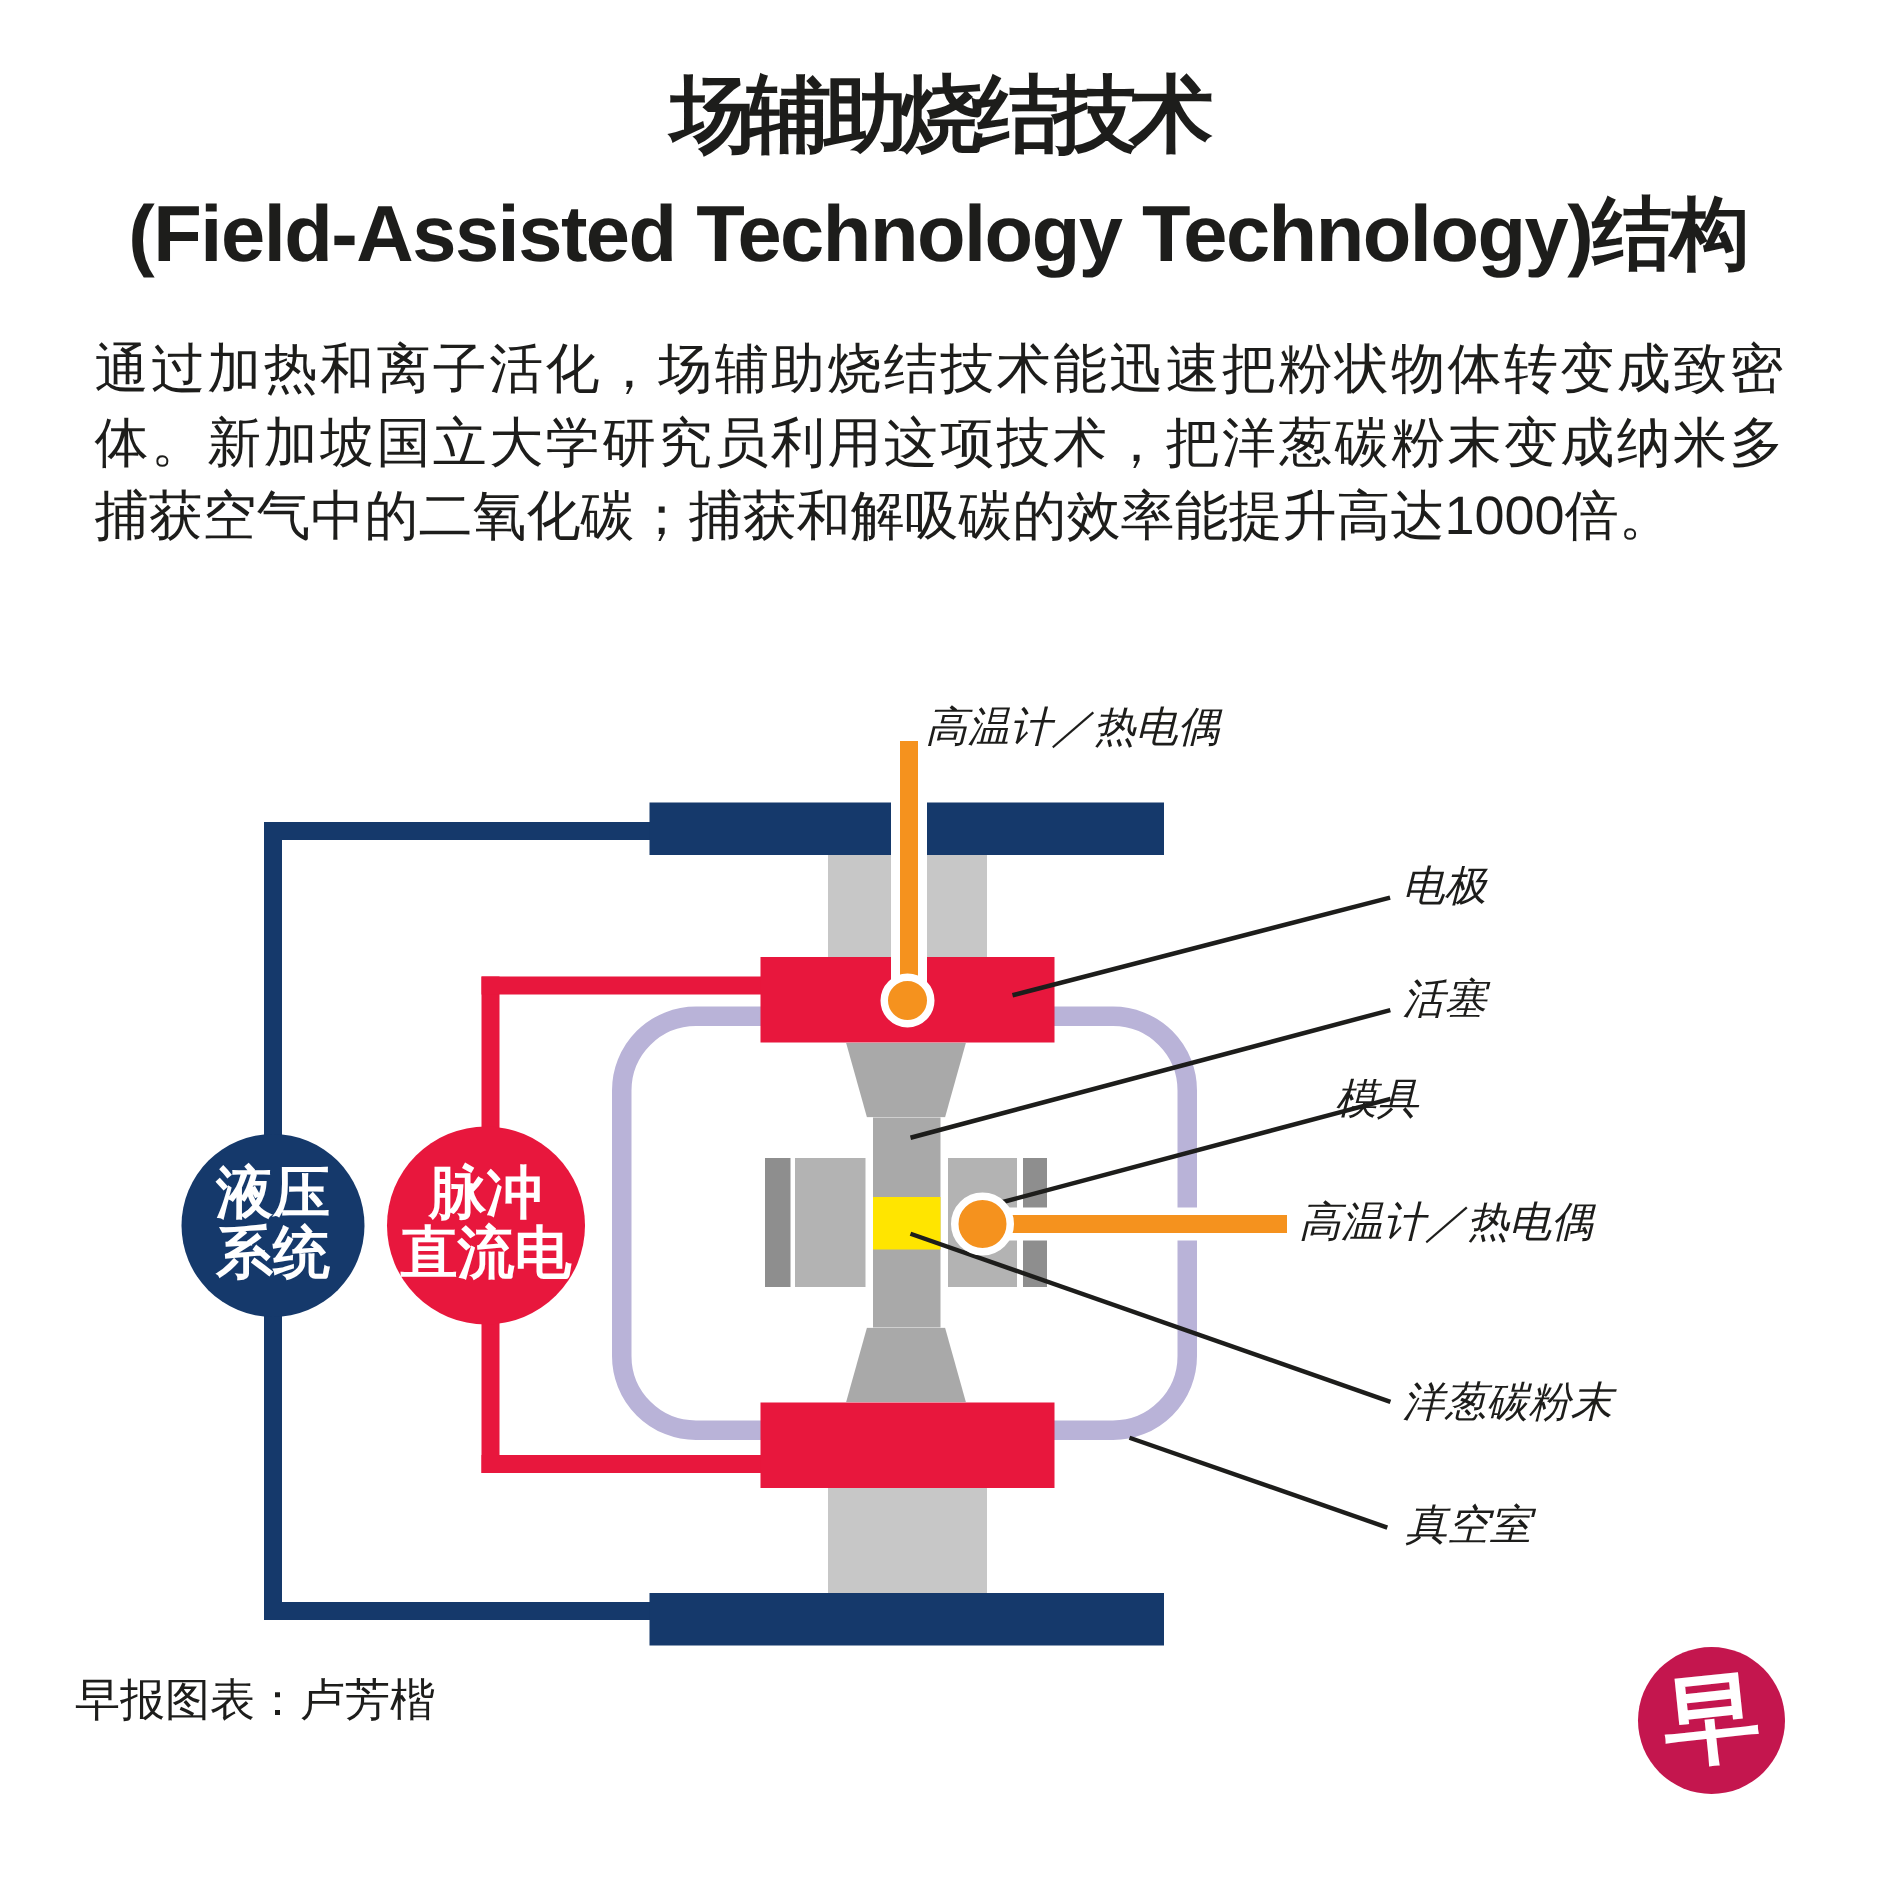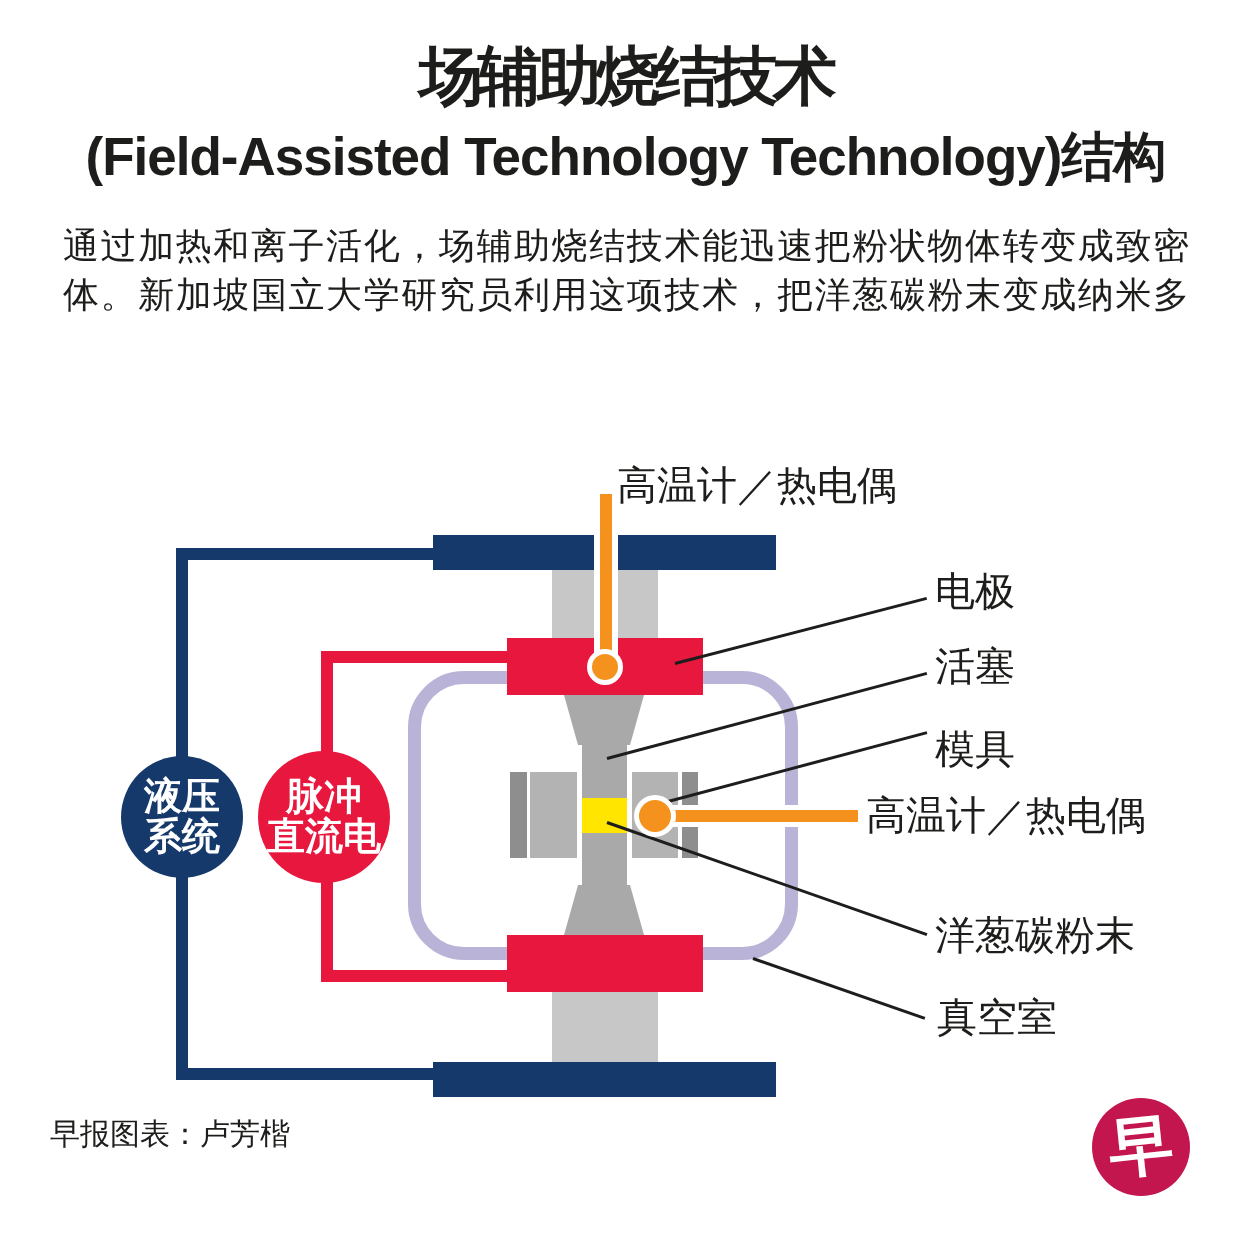--- a/index.html
+++ b/index.html
@@ -7,21 +7,21 @@
     --yellow:#ffe500; --ram-gray:#c7c7c7; --piston-gray:#a9a9a9;
     --die-gray:#b3b3b3; --plate-gray:#8e8e8e; --ink:#1d1d1b; --logo-red:#c4164e;
   }
   html,body{margin:0;padding:0;background:#fff;}
   #canvas{
     position:relative;width:1251px;height:1251px;background:#ffffff;overflow:hidden;
     font-family:"Liberation Sans","DejaVu Sans",sans-serif;color:var(--ink);
   }
   .abs{position:absolute;}
   
-  .title{left:0;top:26px;width:1251px;text-align:center;font-size:64px;line-height:100px;
+  .title{left:0;top:26px;width:1251px;text-align:center;font-size:56px;line-height:100px;
          font-weight:900;letter-spacing:-5px;color:var(--ink);}
   .subtitle{left:0;top:126px;width:1251px;text-align:center;font-size:53px;line-height:62px;
          font-weight:700;letter-spacing:-1px;color:var(--ink);}
   .intro{left:63px;top:221px;width:1126px;font-size:36px;color:var(--ink);}
   .intro .line{height:49px;line-height:49px;text-align:justify;text-align-last:justify;white-space:nowrap;}
   .intro .line.last{text-align-last:left;}
   
   .wire{background:var(--navy);}
   .wire.red{background:var(--red);}
   
@@ -38,21 +38,21 @@
   .die-plate{top:772px;width:17px;height:86px;background:var(--plate-gray);}
   .die-block{top:772px;height:86px;background:var(--die-gray);}
   .sample{left:582px;top:798px;width:45px;height:35px;background:var(--yellow);}
   
   .leader{height:3px;background:var(--ink);transform-origin:0 50%;}
   
   .probe-casing{background:#ffffff;}
   .probe-line{background:var(--orange);}
   .probe-dot{background:var(--orange);border:5px solid #ffffff;border-radius:50%;}
   
-  .lbl{font-size:40px;line-height:38px;white-space:nowrap;color:var(--ink);}
+  .lbl{font-size:28px;line-height:38px;white-space:nowrap;color:var(--ink);font-style:italic;}
   
   .badge{border-radius:50%;color:#ffffff;text-align:center;font-weight:700;}
   .badge .bl{display:block;font-size:38px;line-height:40px;}
   .badge.hydraulic{left:121px;top:756px;width:122px;height:122px;background:var(--navy);padding-top:0;}
   .badge.hydraulic .inner{padding-top:20px;}
   .badge.dc{left:258px;top:751px;width:132px;height:132px;background:var(--red);}
   .badge.dc .inner{padding-top:25px;}
   
   .foot{left:50px;font-size:30px;line-height:36px;color:var(--ink);white-space:nowrap;}
   .logo{left:1092px;top:1098px;width:98px;height:98px;border-radius:50%;background:var(--logo-red);}
@@ -62,20 +62,21 @@
 </head>
 <body>
 
 <div id="canvas">
 
   <div class="abs title">场辅助烧结技术</div>
   <div class="abs subtitle">(Field-Assisted Technology Technology)结构</div>
   <div class="abs intro">
     <div class="line">通过加热和离子活化，场辅助烧结技术能迅速把粉状物体转变成致密</div>
     <div class="line">体。新加坡国立大学研究员利用这项技术，把洋葱碳粉末变成纳米多</div>
+    <div class="line last">捕获空气中的二氧化碳；捕获和解吸碳的效率能提升高达1000倍。</div>
   </div>
 
   <div class="abs wire" style="left:176px;top:548px;width:12px;height:532px;"></div>
   <div class="abs wire" style="left:176px;top:548px;width:258px;height:12px;"></div>
   <div class="abs wire" style="left:176px;top:1068px;width:258px;height:12px;"></div>
 
   <div class="abs wire red" style="left:321px;top:651px;width:12px;height:331px;"></div>
   <div class="abs wire red" style="left:321px;top:651px;width:187px;height:12px;"></div>
   <div class="abs wire red" style="left:321px;top:970px;width:187px;height:12px;"></div>
 
@@ -107,21 +108,21 @@
   <div class="abs probe-line" style="left:600px;top:494px;width:12px;height:166px;"></div>
   <div class="abs probe-dot" style="left:587px;top:649px;width:26px;height:26px;"></div>
 
   <div class="abs probe-casing" style="left:655px;top:805px;width:205px;height:22px;"></div>
   <div class="abs probe-line" style="left:655px;top:810px;width:203px;height:12px;"></div>
   <div class="abs probe-dot" style="left:634px;top:795px;width:32px;height:32px;"></div>
 
   <div class="abs lbl" style="left:617px;top:466px;">高温计／热电偶</div>
   <div class="abs lbl" style="left:935px;top:572px;">电极</div>
   <div class="abs lbl" style="left:935px;top:647px;">活塞</div>
-  <div class="abs lbl" style="left:935px;top:714px;margin-top:16px;">模具</div>
+  <div class="abs lbl" style="left:890px;top:714px;">模具</div>
   <div class="abs lbl" style="left:866px;top:796px;">高温计／热电偶</div>
   <div class="abs lbl" style="left:935px;top:916px;">洋葱碳粉末</div>
   <div class="abs lbl" style="left:937px;top:998px;">真空室</div>
 
   <div class="abs badge hydraulic">
     <div class="inner">
       <span class="bl">液压</span>
       <span class="bl">系统</span>
     </div>
   </div>

